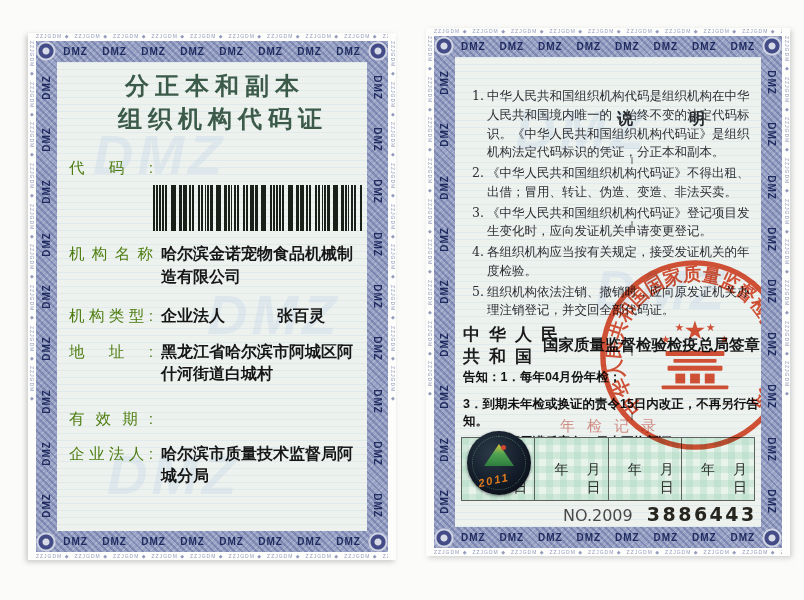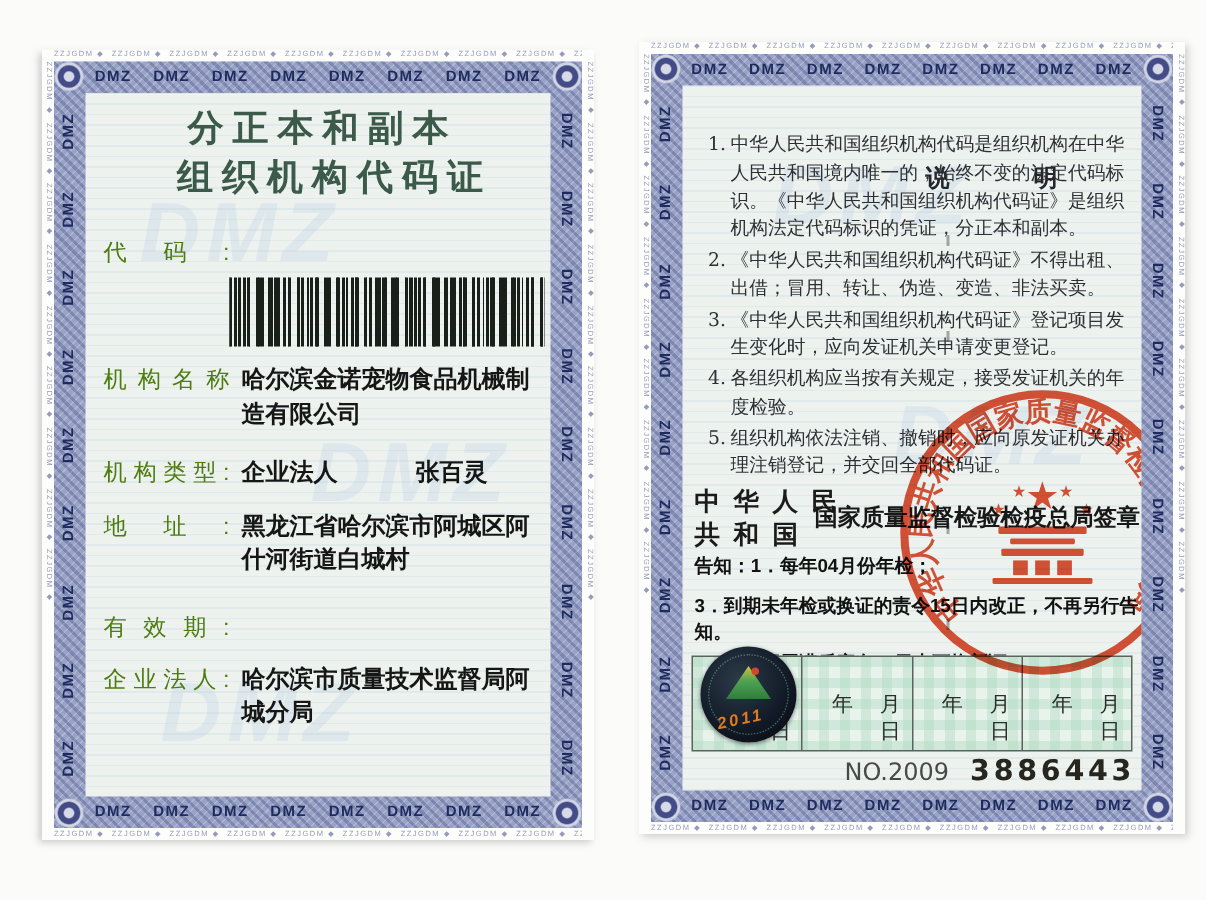--- a/index.html
+++ b/index.html
@@ -291,20 +291,21 @@
 
       <div class="notice">
         <div class="n1">
           <span>告知：</span>
           <span>1．每年04月份年检；</span>
         </div>
         <div class="n2">3．到期未年检或换证的责令15日内改正，不再另行告知。</div>
         <div class="n3">2．有效期届满后应在30日内更换新证；</div>
       </div>
 
+      <div class="annual-title">年检记录</div>
 
       <div class="annual-table">
         <div class="a-cell">
           <div class="a-ymd">年 月 日</div>
         </div>
         <div class="a-cell">
           <div class="a-ymd">年 月 日</div>
         </div>
         <div class="a-cell">
           <div class="a-ymd">年 月 日</div>

